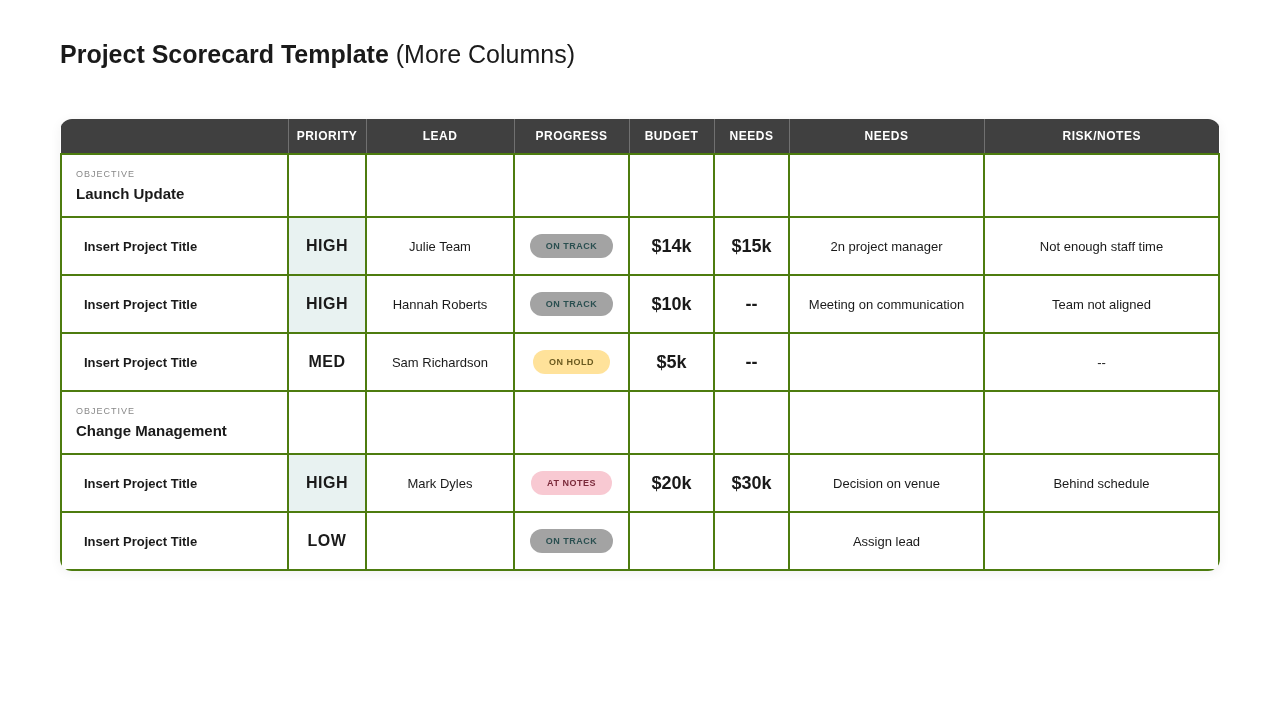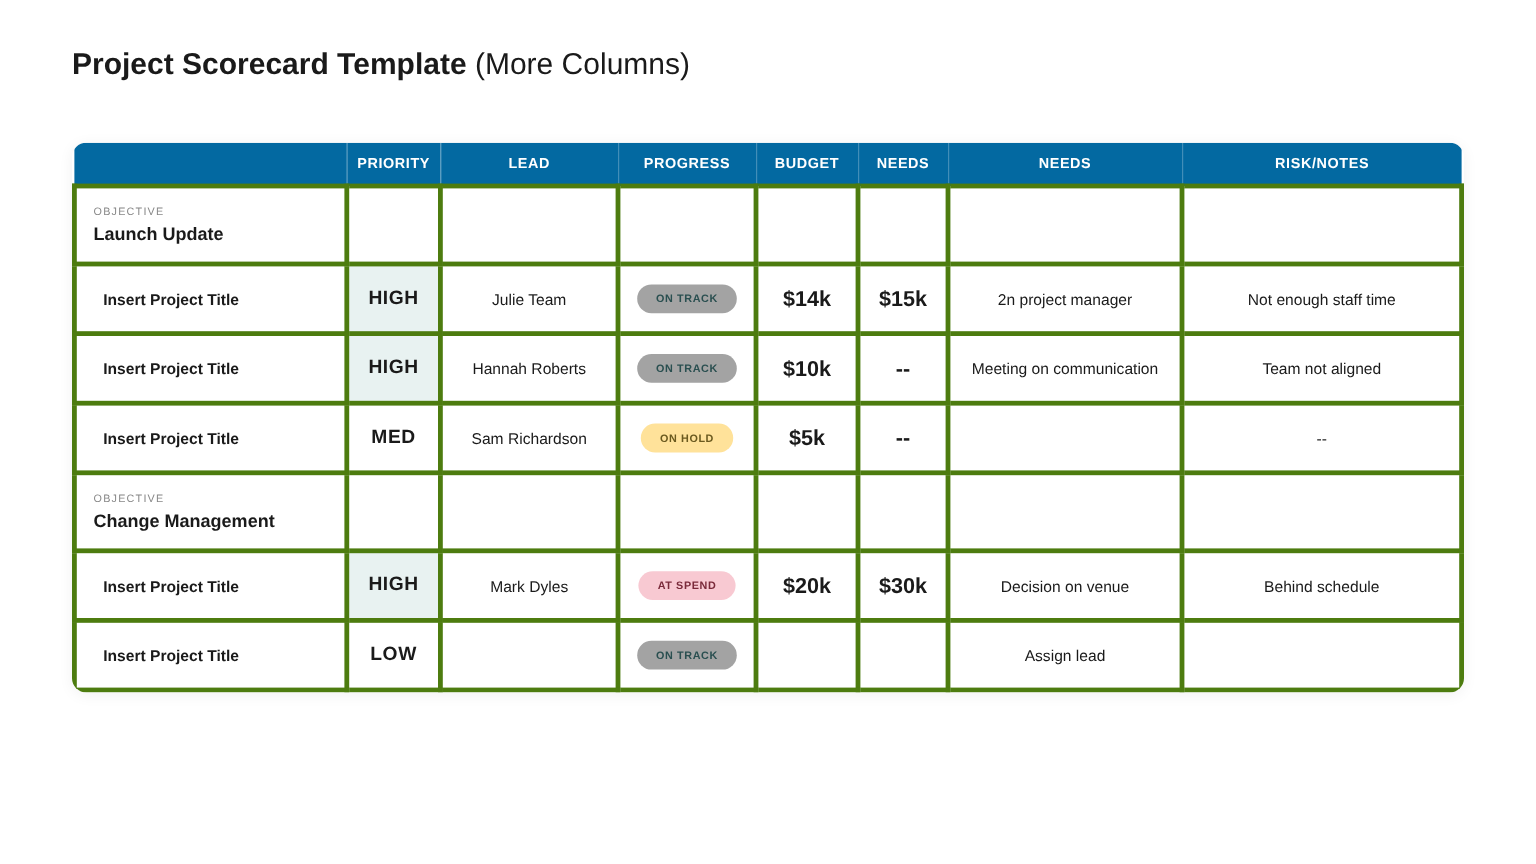--- a/index.html
+++ b/index.html
@@ -22,32 +22,32 @@
     border-radius: 12px;
     box-shadow: 0 2px 12px rgba(0,0,0,0.06);
     overflow: hidden;
   }
   table {
     width: 100%;
     border-collapse: collapse;
     table-layout: fixed;
   }
   thead th {
-    background: #0369a1;
+    background: #404040;
     color: #ffffff;
     font-size: 12px;
     font-weight: 700;
     letter-spacing: 0.5px;
     text-align: center;
     padding: 10px 8px;
     border-right: 1px solid rgba(255,255,255,0.25);
   }
   thead th:last-child { border-right: none; }
   tbody td {
-    border: 4px solid #4d7c0f;
+    border: 2px solid #4d7c0f;
     padding: 14px 10px;
     font-size: 13px;
     text-align: center;
     color: #1a1a1a;
     vertical-align: middle;
     height: 58px;
   }
   tbody td.title-cell { text-align: left; padding-left: 22px; font-weight: 600; font-size: 13px; }
   tbody td.obj-cell { text-align: left; padding-left: 14px; }
   .obj-label { font-size: 9px; letter-spacing: 1px; color: #888; text-transform: uppercase; margin-bottom: 6px; }
@@ -160,21 +160,21 @@
           <td></td>
           <td></td>
           <td></td>
           <td></td>
           <td></td>
         </tr>
         <tr>
           <td class="title-cell">Insert Project Title</td>
           <td class="priority priority-high-bg">HIGH</td>
           <td>Mark Dyles</td>
-          <td><span class="pill pill-atrisk">AT SPEND</span></td>
+          <td><span class="pill pill-atrisk">AT NOTES</span></td>
           <td class="budget-col">$20k</td>
           <td class="spend-col">$30k</td>
           <td>Decision on venue</td>
           <td>Behind schedule</td>
         </tr>
         <tr>
           <td class="title-cell">Insert Project Title</td>
           <td class="priority">LOW</td>
           <td></td>
           <td><span class="pill pill-ontrack">ON TRACK</span></td>

